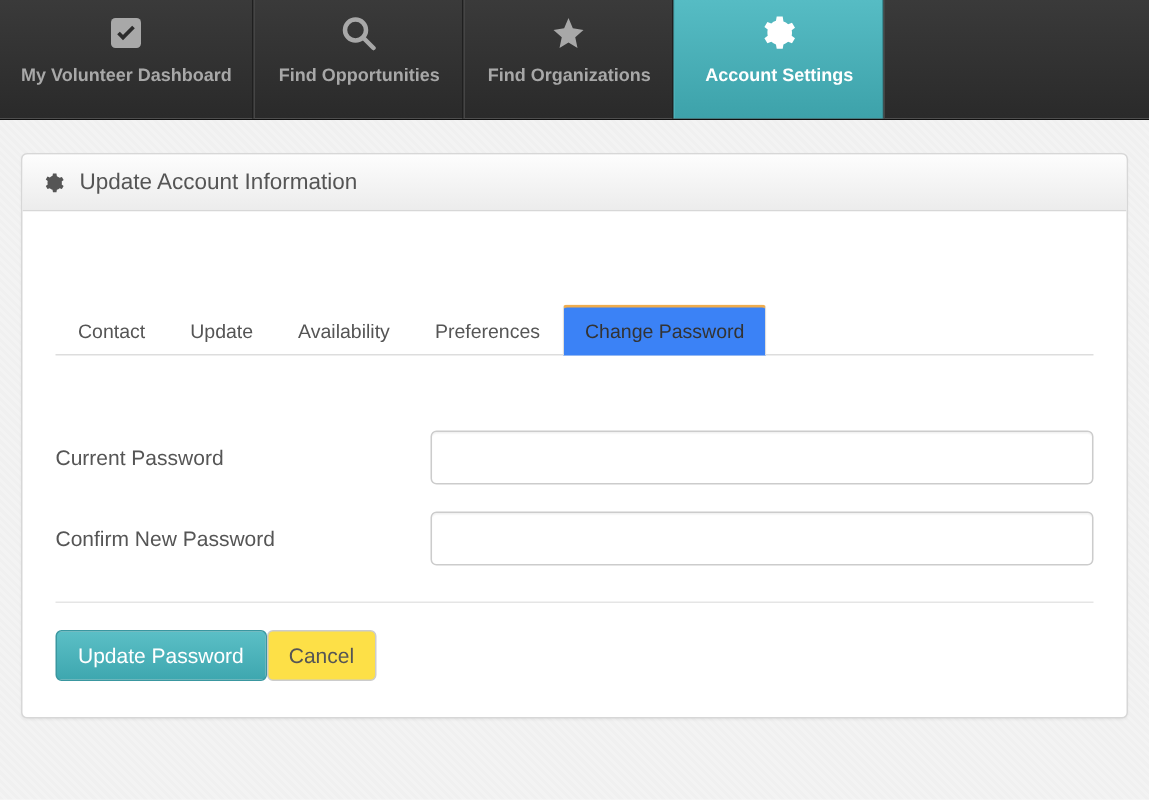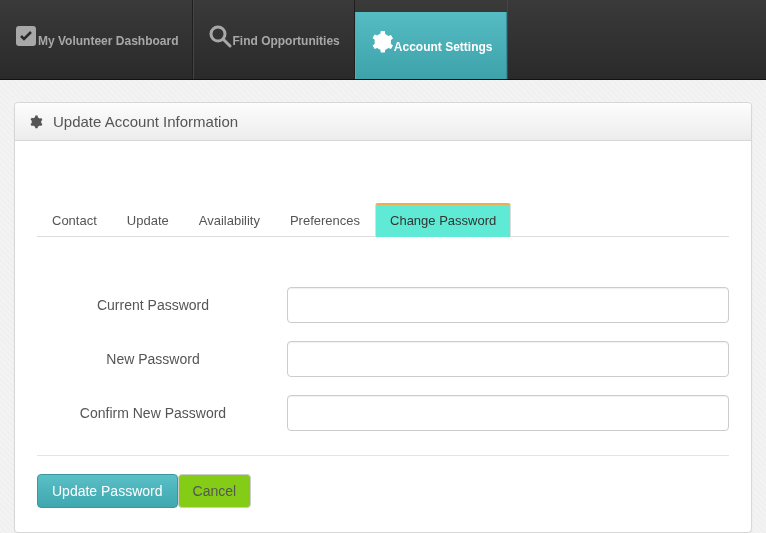--- a/index.html
+++ b/index.html
@@ -23,36 +23,35 @@
   .topnav-item {
     flex: 0 0 auto;
     padding: 10px 14px 8px 14px;
     text-align: center;
     color: #a8a8a8;
     font-weight: bold;
     font-size: 12px;
     border-right: 1px solid #1f1f1f;
     border-left: 1px solid #454545;
     display: flex;
-    flex-direction: row;
-    align-items: center;
-    justify-content: flex-end;
+    flex-direction: column;
+    align-items: center;
+    justify-content: flex-start;
     cursor: pointer;
     min-width: 140px;
   }
   .topnav-item:first-child { border-left: none; }
   .topnav-item .icon { margin-bottom: 6px; }
   .topnav-item .icon svg { width: 24px; height: 24px; fill: #a8a8a8; }
   .topnav-item.active {
     background: #4bb0b8;
     background: linear-gradient(#56bcc4, #3da2aa);
     color: #fff;
     border-left: 1px solid #4bb0b8;
     border-right: 1px solid #3a8f96;
-    margin-top: 12px;
   }
   .topnav-item.active .icon svg { fill: #fff; }
   .topnav-filler { flex: 1 1 auto; border-left: 1px solid #454545; }
 
   
   .page {
     padding: 22px 14px;
   }
   .panel {
     background: #fff;
@@ -87,35 +86,35 @@
     cursor: pointer;
     font-size: 13px;
     border: 1px solid transparent;
     border-bottom: none;
     margin-bottom: -1px;
     border-radius: 3px 3px 0 0;
   }
   .tab.active {
     border-color: #ddd;
     border-top: 2px solid #f0ad4e;
-    background: #5eead4;
+    background: #3b82f6;
     color: #333;
     padding-top: 8px;
   }
   .tab.active-orange { border-top-color: #f0ad4e; }
 
   
   .form-row {
     display: flex;
     align-items: center;
     margin-bottom: 18px;
   }
   .form-label {
     width: 250px;
-    text-align: center;
+    text-align: left;
     padding-right: 18px;
     color: #555;
     font-size: 14px;
   }
   .form-input {
     flex: 1;
   }
   .form-input input[type="password"] {
     width: 100%;
     height: 36px;
@@ -137,21 +136,21 @@
   .btn {
     display: inline-flex;
     align-items: center;
     justify-content: center;
     height: 34px;
     padding: 0 14px;
     border-radius: 4px;
     font-size: 14px;
     cursor: pointer;
     border: 1px solid #ccc;
-    background: #84cc16;
+    background: #fde047;
     color: #555;
   }
   .btn-primary {
     background: #4bb0b8;
     background: linear-gradient(#5bbfc6, #3ea7af);
     border: 1px solid #3a97a0;
     color: #fff;
   }
 </style>
 </head>
@@ -172,20 +171,28 @@
   <div class="topnav-item">
     <span class="icon">
       <svg viewBox="0 0 24 24">
           <circle cx="10" cy="10" r="7" fill="none" stroke="#a8a8a8" stroke-width="3"></circle>
           <line x1="15" y1="15" x2="22" y2="22" stroke="#a8a8a8" stroke-width="3" stroke-linecap="round"></line>
         </svg>
     </span>
     <span>Find Opportunities</span>
   </div>
 
+  <div class="topnav-item">
+    <span class="icon">
+      <svg viewBox="0 0 24 24">
+          <path d="M12 2l2.9 6.9L22 10l-5.5 4.8L18 22l-6-3.6L6 22l1.5-7.2L2 10l7.1-1.1z"></path>
+        </svg>
+    </span>
+    <span>Find Organizations</span>
+  </div>
 
   <div class="topnav-item active">
     <span class="icon">
       <svg viewBox="0 0 24 24">
           <path d="M12 8a4 4 0 100 8 4 4 0 000-8zm9 4a7.9 7.9 0 00-.2-1.8l2.2-1.7-2-3.4-2.6 1a8 8 0 00-3.1-1.8L14.8 1h-4l-.5 2.8A8 8 0 007.2 5.6l-2.6-1-2 3.4 2.2 1.7A7.9 7.9 0 004.6 12c0 .6.1 1.2.2 1.8l-2.2 1.7 2 3.4 2.6-1a8 8 0 003.1 1.8l.5 2.8h4l.5-2.8a8 8 0 003.1-1.8l2.6 1 2-3.4-2.2-1.7c.1-.6.2-1.2.2-1.8z"></path>
         </svg>
     </span>
     <span>Account Settings</span>
   </div>
 
@@ -214,26 +221,20 @@
         <div class="tab active active-orange">Change Password</div>
       </div>
 
       <div class="form-row">
         <div class="form-label">Current Password</div>
         <div class="form-input">
           <input type="password" value="" style="">
         </div>
       </div>
 
-      <div class="form-row">
-        <div class="form-label">New Password</div>
-        <div class="form-input">
-          <input type="password" value="" style="">
-        </div>
-      </div>
 
       <div class="form-row">
         <div class="form-label">Confirm New Password</div>
         <div class="form-input">
           <input type="password" value="" style="">
         </div>
       </div>
 
       <hr class="divider">
 

